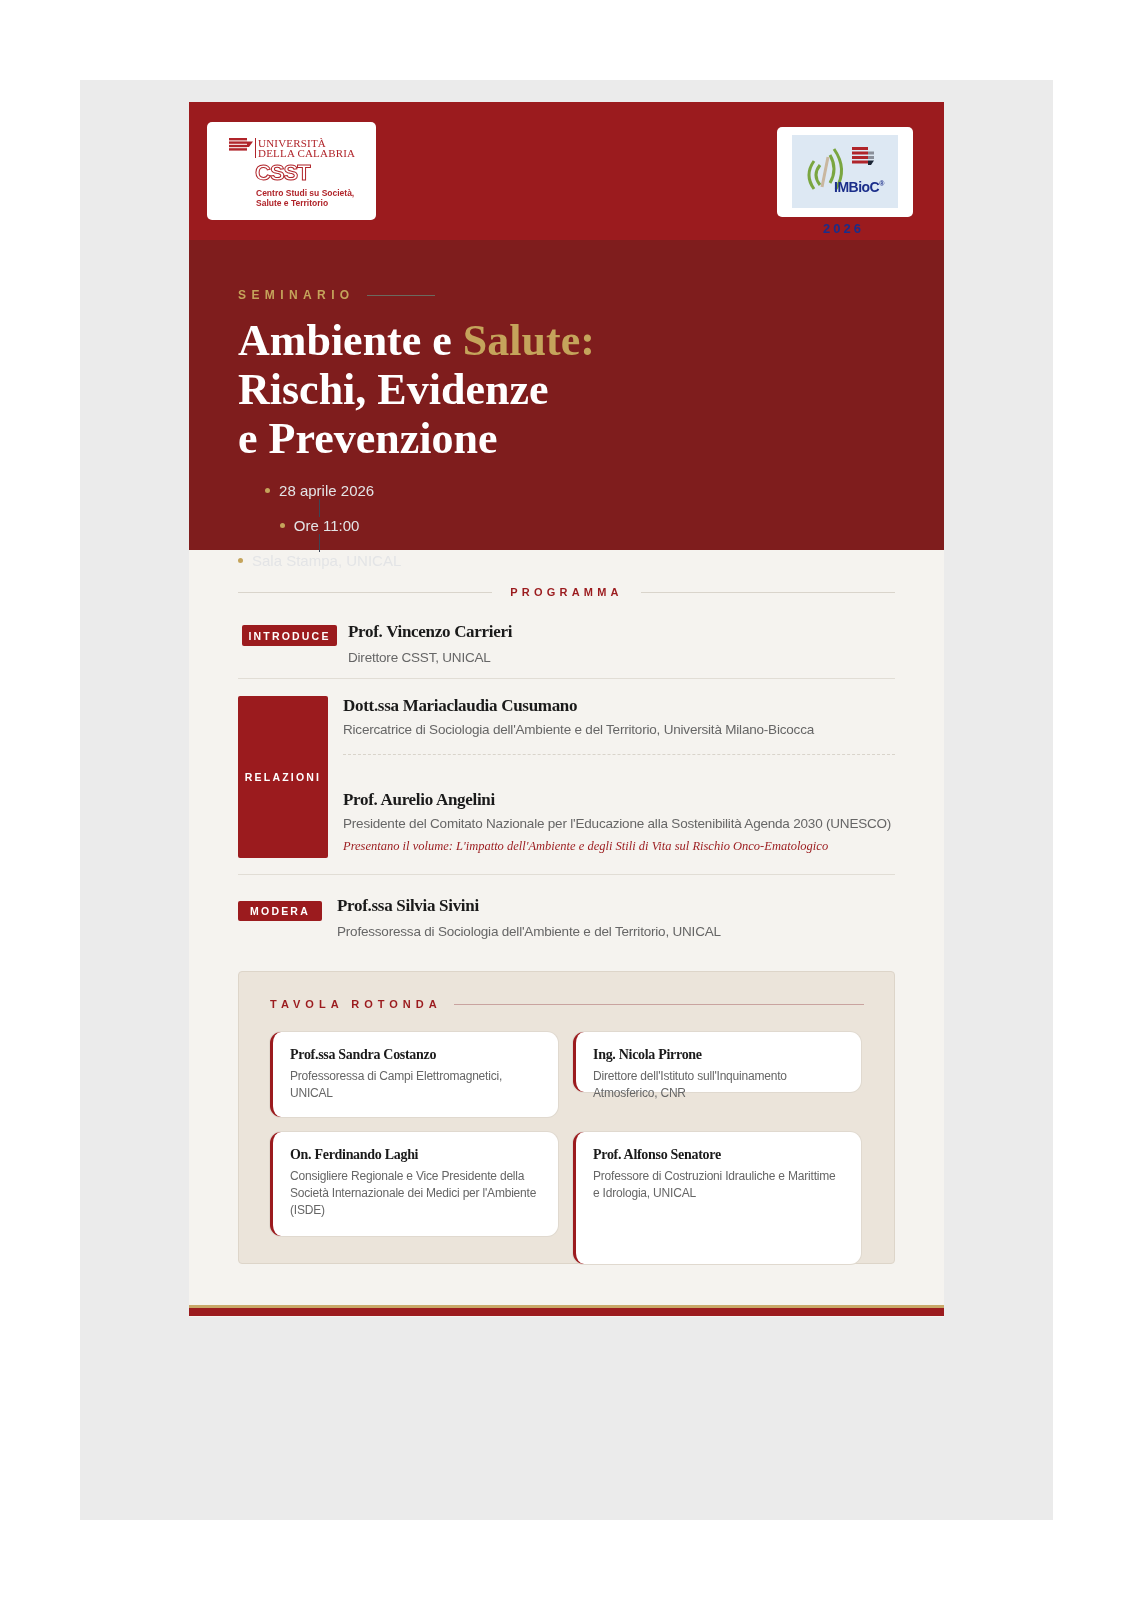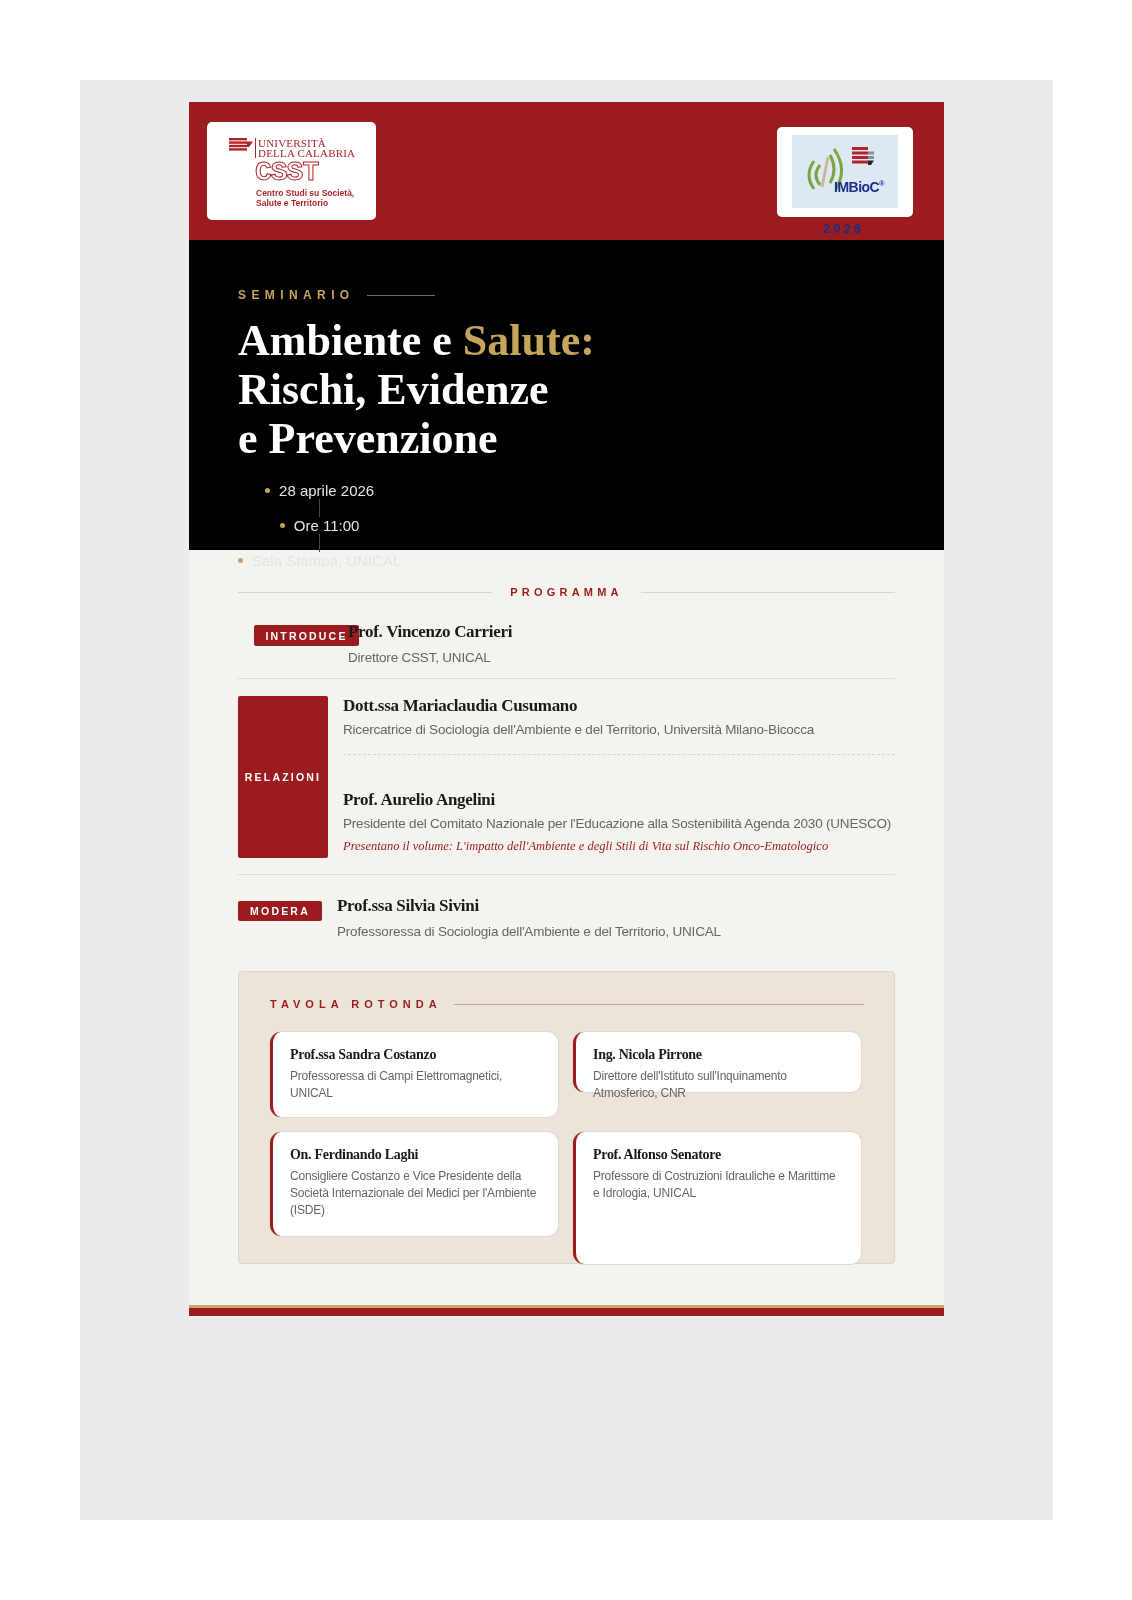--- a/index.html
+++ b/index.html
@@ -28,22 +28,22 @@
     position: absolute; left: 588px; top: 25px; width: 136px; height: 90px;
     background: #fff; border-radius: 5px;
   }
   .unical-mark { position: absolute; left: 22px; top: 16px; }
   .unical-text {
     position: absolute; left: 48px; top: 16px; font-family: "Liberation Serif", serif;
     color: #b0242a; font-size: 11px; line-height: 10px; letter-spacing: 0.2px;
     border-left: 1px solid #b0242a; padding-left: 2px;
   }
   .csst-text {
-    position: absolute; left: 48px; top: 40px; font-family: Liberation Mono, monospace;
-    font-size: 28px; font-weight: bold; color: transparent;
+    position: absolute; left: 48px; top: 40px; font-family: Liberation Sans, sans-serif;
+    font-size: 22px; font-weight: bold; color: transparent;
     -webkit-text-stroke: 1px #b0242a; letter-spacing: -1px; line-height: 22px;
   }
   .csst-sub {
     position: absolute; left: 49px; top: 66px; font-size: 8.5px; line-height: 10px;
     color: #b0242a; font-weight: bold;
   }
   .imbioc-box {
     position: absolute; left: 15px; top: 8px; width: 106px; height: 73px;
     background: #dde8f3;
   }
@@ -52,21 +52,21 @@
     color: #1b2e8a; letter-spacing: -0.5px;
   }
   .imbioc-year {
     position: absolute; left: 31px; top: 58px; font-size: 13px; font-weight: bold;
     color: #1b2e8a; letter-spacing: 3px; margin-top: 28px;
   }
 
   
   .hero {
     position: absolute; left: 0; top: 138px; width: 755px; height: 310px;
-    background: #000000;
+    background: #7f1d1d;
   }
   .kicker {
     position: absolute; left: 49px; top: 48px; display: flex; align-items: center;
     color: #c5a45b; font-size: 12px; font-weight: bold; letter-spacing: 5.4px;
   }
   .kicker .rule { width: 68px; height: 1px; background: #6b6a5f; margin-left: 12px; }
   .title {
     position: absolute; left: 49px; top: 76px; width: 520px;
     font-family: "Liberation Serif", serif; font-weight: bold; color: #ffffff;
     font-size: 44px; line-height: 49px;
@@ -93,21 +93,21 @@
     background: #9b1b1e; color: #fff; font-size: 10.5px; font-weight: bold;
     letter-spacing: 2.2px; border-radius: 2px; display: flex; align-items: center; justify-content: center;
   }
   .name {
     font-family: "Liberation Serif", serif; font-weight: bold; color: #1a1a1a; font-size: 17px;
     letter-spacing: -0.3px;
   }
   .role { color: #666666; font-size: 13.5px; line-height: 19px; letter-spacing: -0.2px; }
 
   .row-intro { position: absolute; left: 49px; top: 512px; width: 657px; }
-  .row-intro .badge { position: absolute; left: 16px; top: 11px; width: 105px; height: 21px; }
+  .row-intro .badge { position: absolute; left: 4px; top: 11px; width: 95px; height: 21px; }
   .row-intro .name { position: absolute; left: 110px; top: 8px; }
   .row-intro .role { position: absolute; left: 110px; top: 34px; }
 
   .divider { position: absolute; left: 49px; width: 657px; height: 1px; background: #e1ddd5; }
 
   .row-rel { position: absolute; left: 49px; top: 594px; width: 657px; height: 162px; }
   .row-rel .badge { position: absolute; left: 0; top: 0; width: 90px; height: 162px; font-size: 10.5px; }
   .row-rel .sp { position: absolute; left: 105px; width: 552px; }
   .row-rel .sp1 { top: 0; }
   .row-rel .sp1 .name { margin-top: 0; }
@@ -272,21 +272,21 @@
     <div class="card c1">
       <div class="name">Prof.ssa Sandra Costanzo</div>
       <div class="role">Professoressa di Campi Elettromagnetici, UNICAL</div>
     </div>
     <div class="card c2">
       <div class="name">Ing. Nicola Pirrone</div>
       <div class="role">Direttore dell'Istituto sull'Inquinamento Atmosferico, CNR</div>
     </div>
     <div class="card c3">
       <div class="name">On. Ferdinando Laghi</div>
-      <div class="role">Consigliere Costanzo e Vice Presidente della Società Internazionale dei Medici per l'Ambiente (ISDE)</div>
+      <div class="role">Consigliere Regionale e Vice Presidente della Società Internazionale dei Medici per l'Ambiente (ISDE)</div>
     </div>
     <div class="card c4">
       <div class="name">Prof. Alfonso Senatore</div>
       <div class="role">Professore di Costruzioni Idrauliche e Marittime e Idrologia, UNICAL</div>
     </div>
   </div>
 
   <div class="bottom-gold"></div>
   <div class="bottom-red"></div>
 </div>

